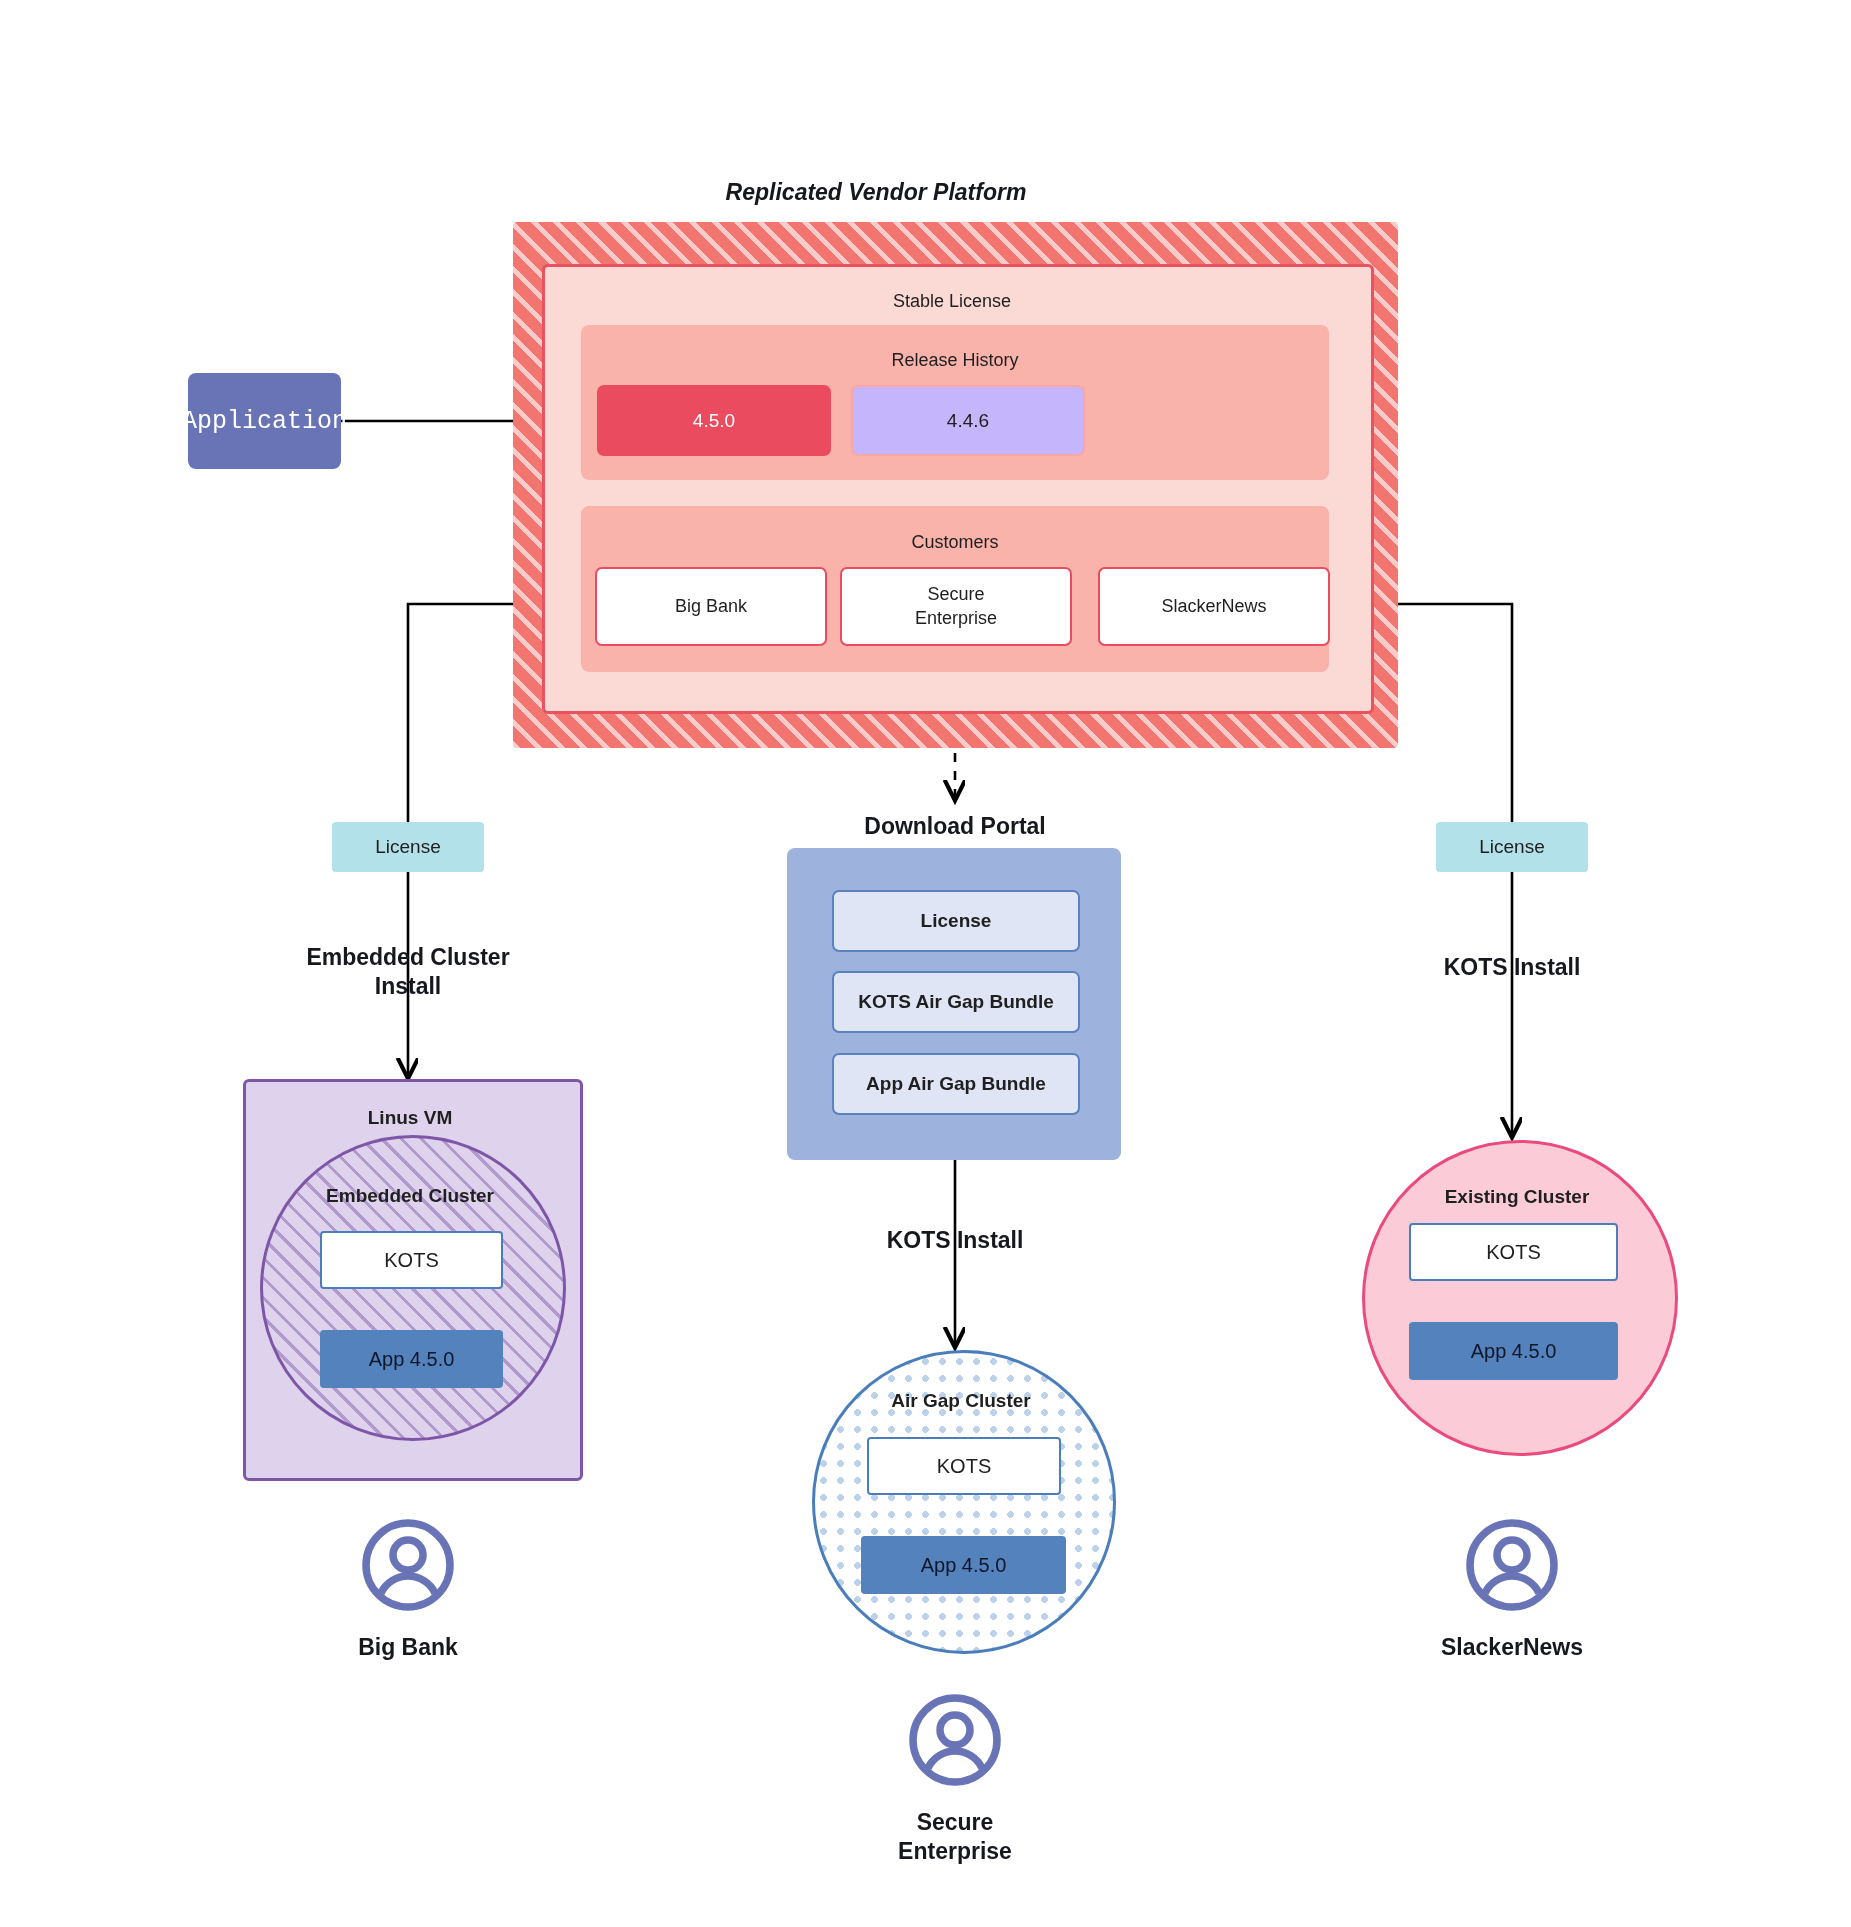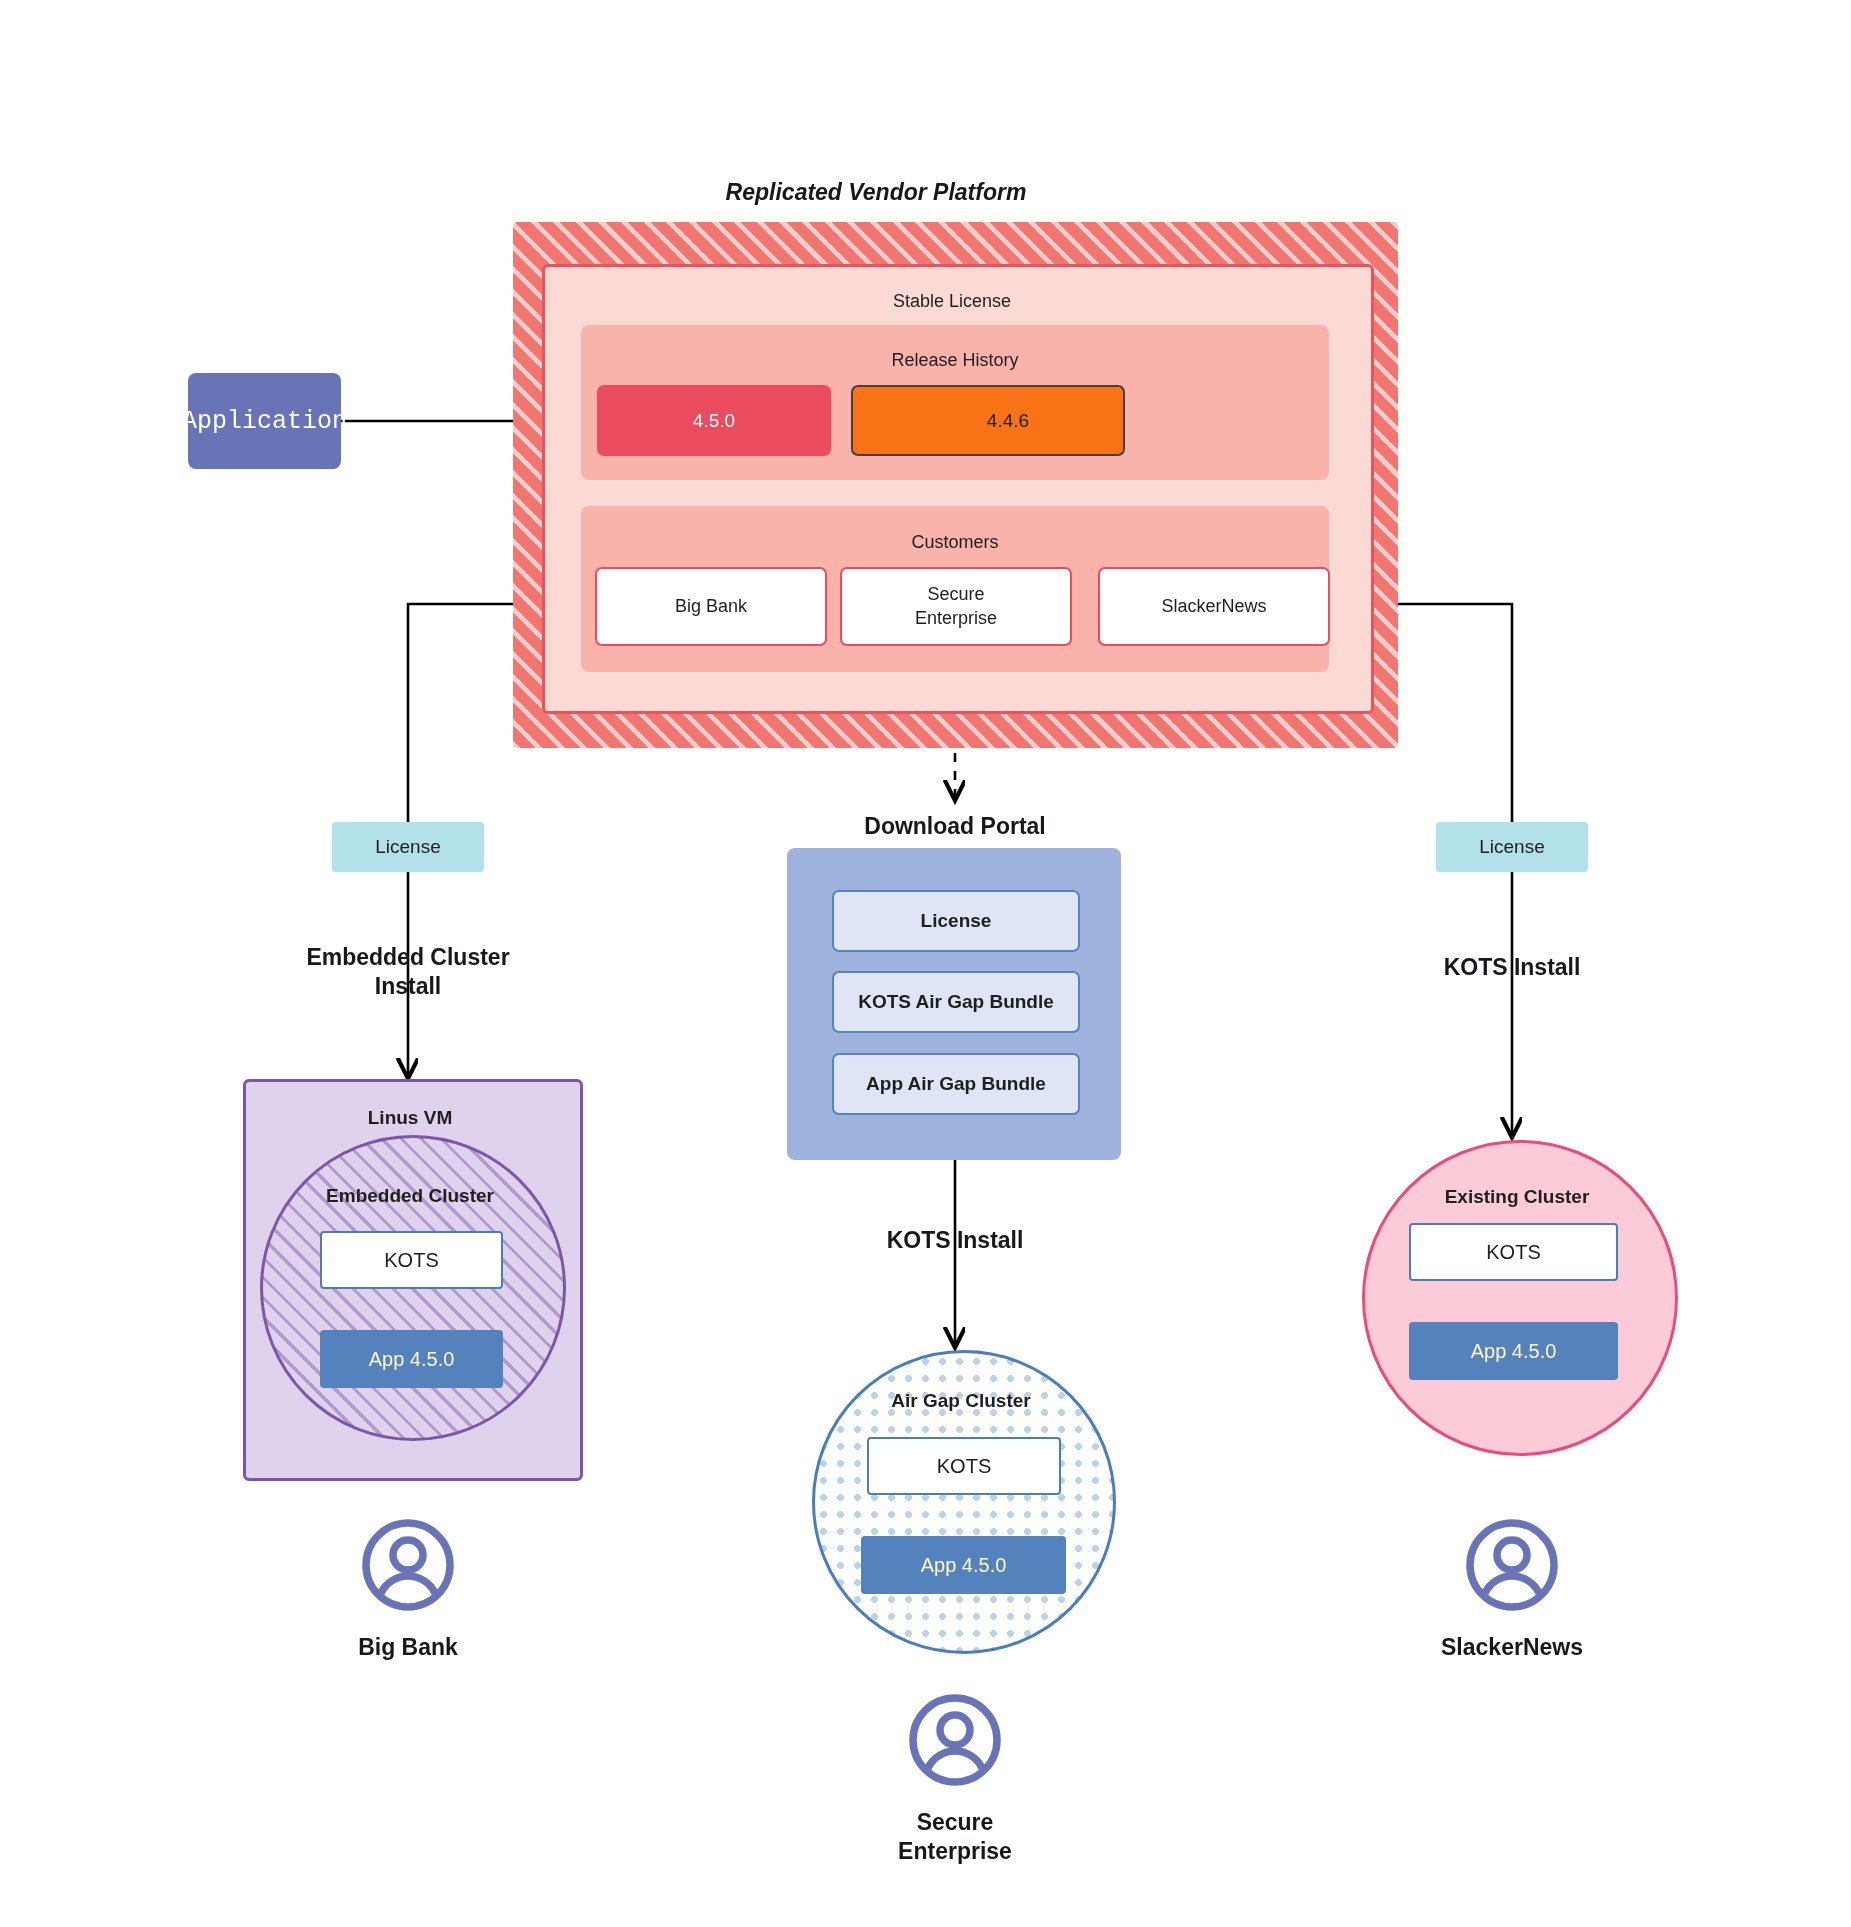--- a/index.html
+++ b/index.html
@@ -28,21 +28,21 @@
     position:absolute;background:#fbdad6;border:3px solid #e8535f;border-radius:6px;
   }
   .sub-panel{
     position:absolute;background:#f9b3ab;border-radius:8px;
   }
   .rel-box{
     position:absolute;border-radius:7px;display:flex;align-items:center;justify-content:center;
     font-size:19px;
   }
   .rel-box.current{background:#ea4b5f;color:#ffffff;border:2px solid #ea4b5f;}
-  .rel-box.old{background:#f97316;color:#1f1f1f;border:2px solid #404040;padding-left:40px;}
+  .rel-box.old{background:#c4b5fd;color:#1f1f1f;border:2px solid #fca5a5;}
   .cust-box{
     position:absolute;background:#ffffff;border:2px solid #ea4b5f;border-radius:7px;
     display:flex;align-items:center;justify-content:center;text-align:center;
     font-size:18px;color:#1f1f1f;line-height:1.3;white-space:pre-line;
   }
 
   
   .app-node{
     position:absolute;background:#6974b6;border-radius:8px;color:#ffffff;
     display:flex;align-items:center;justify-content:center;font-size:25px;font-family:Liberation Mono, monospace;
@@ -84,21 +84,21 @@
   .circle-pink{
     position:absolute;border-radius:50%;
     background-color:#fbccd8;border:3px solid #ea4b7f;
   }
   .kots-box{
     position:absolute;background:#ffffff;border:2px solid #4a7ebb;border-radius:4px;
     display:flex;align-items:center;justify-content:center;font-size:20px;color:#1f1f1f;
   }
   .app-ver-box{
     position:absolute;background:#5382bd;border:2px solid #5382bd;border-radius:4px;
-    display:flex;align-items:center;justify-content:center;font-size:20px;color:#fef9c3;
+    display:flex;align-items:center;justify-content:center;font-size:20px;color:#0f172a;
   }
 
   
   #wires{position:absolute;left:0;top:0;width:1851px;height:1927px;pointer-events:none;}
 
   
   .persona{position:absolute;}
 </style>
 </head>
 <body>

